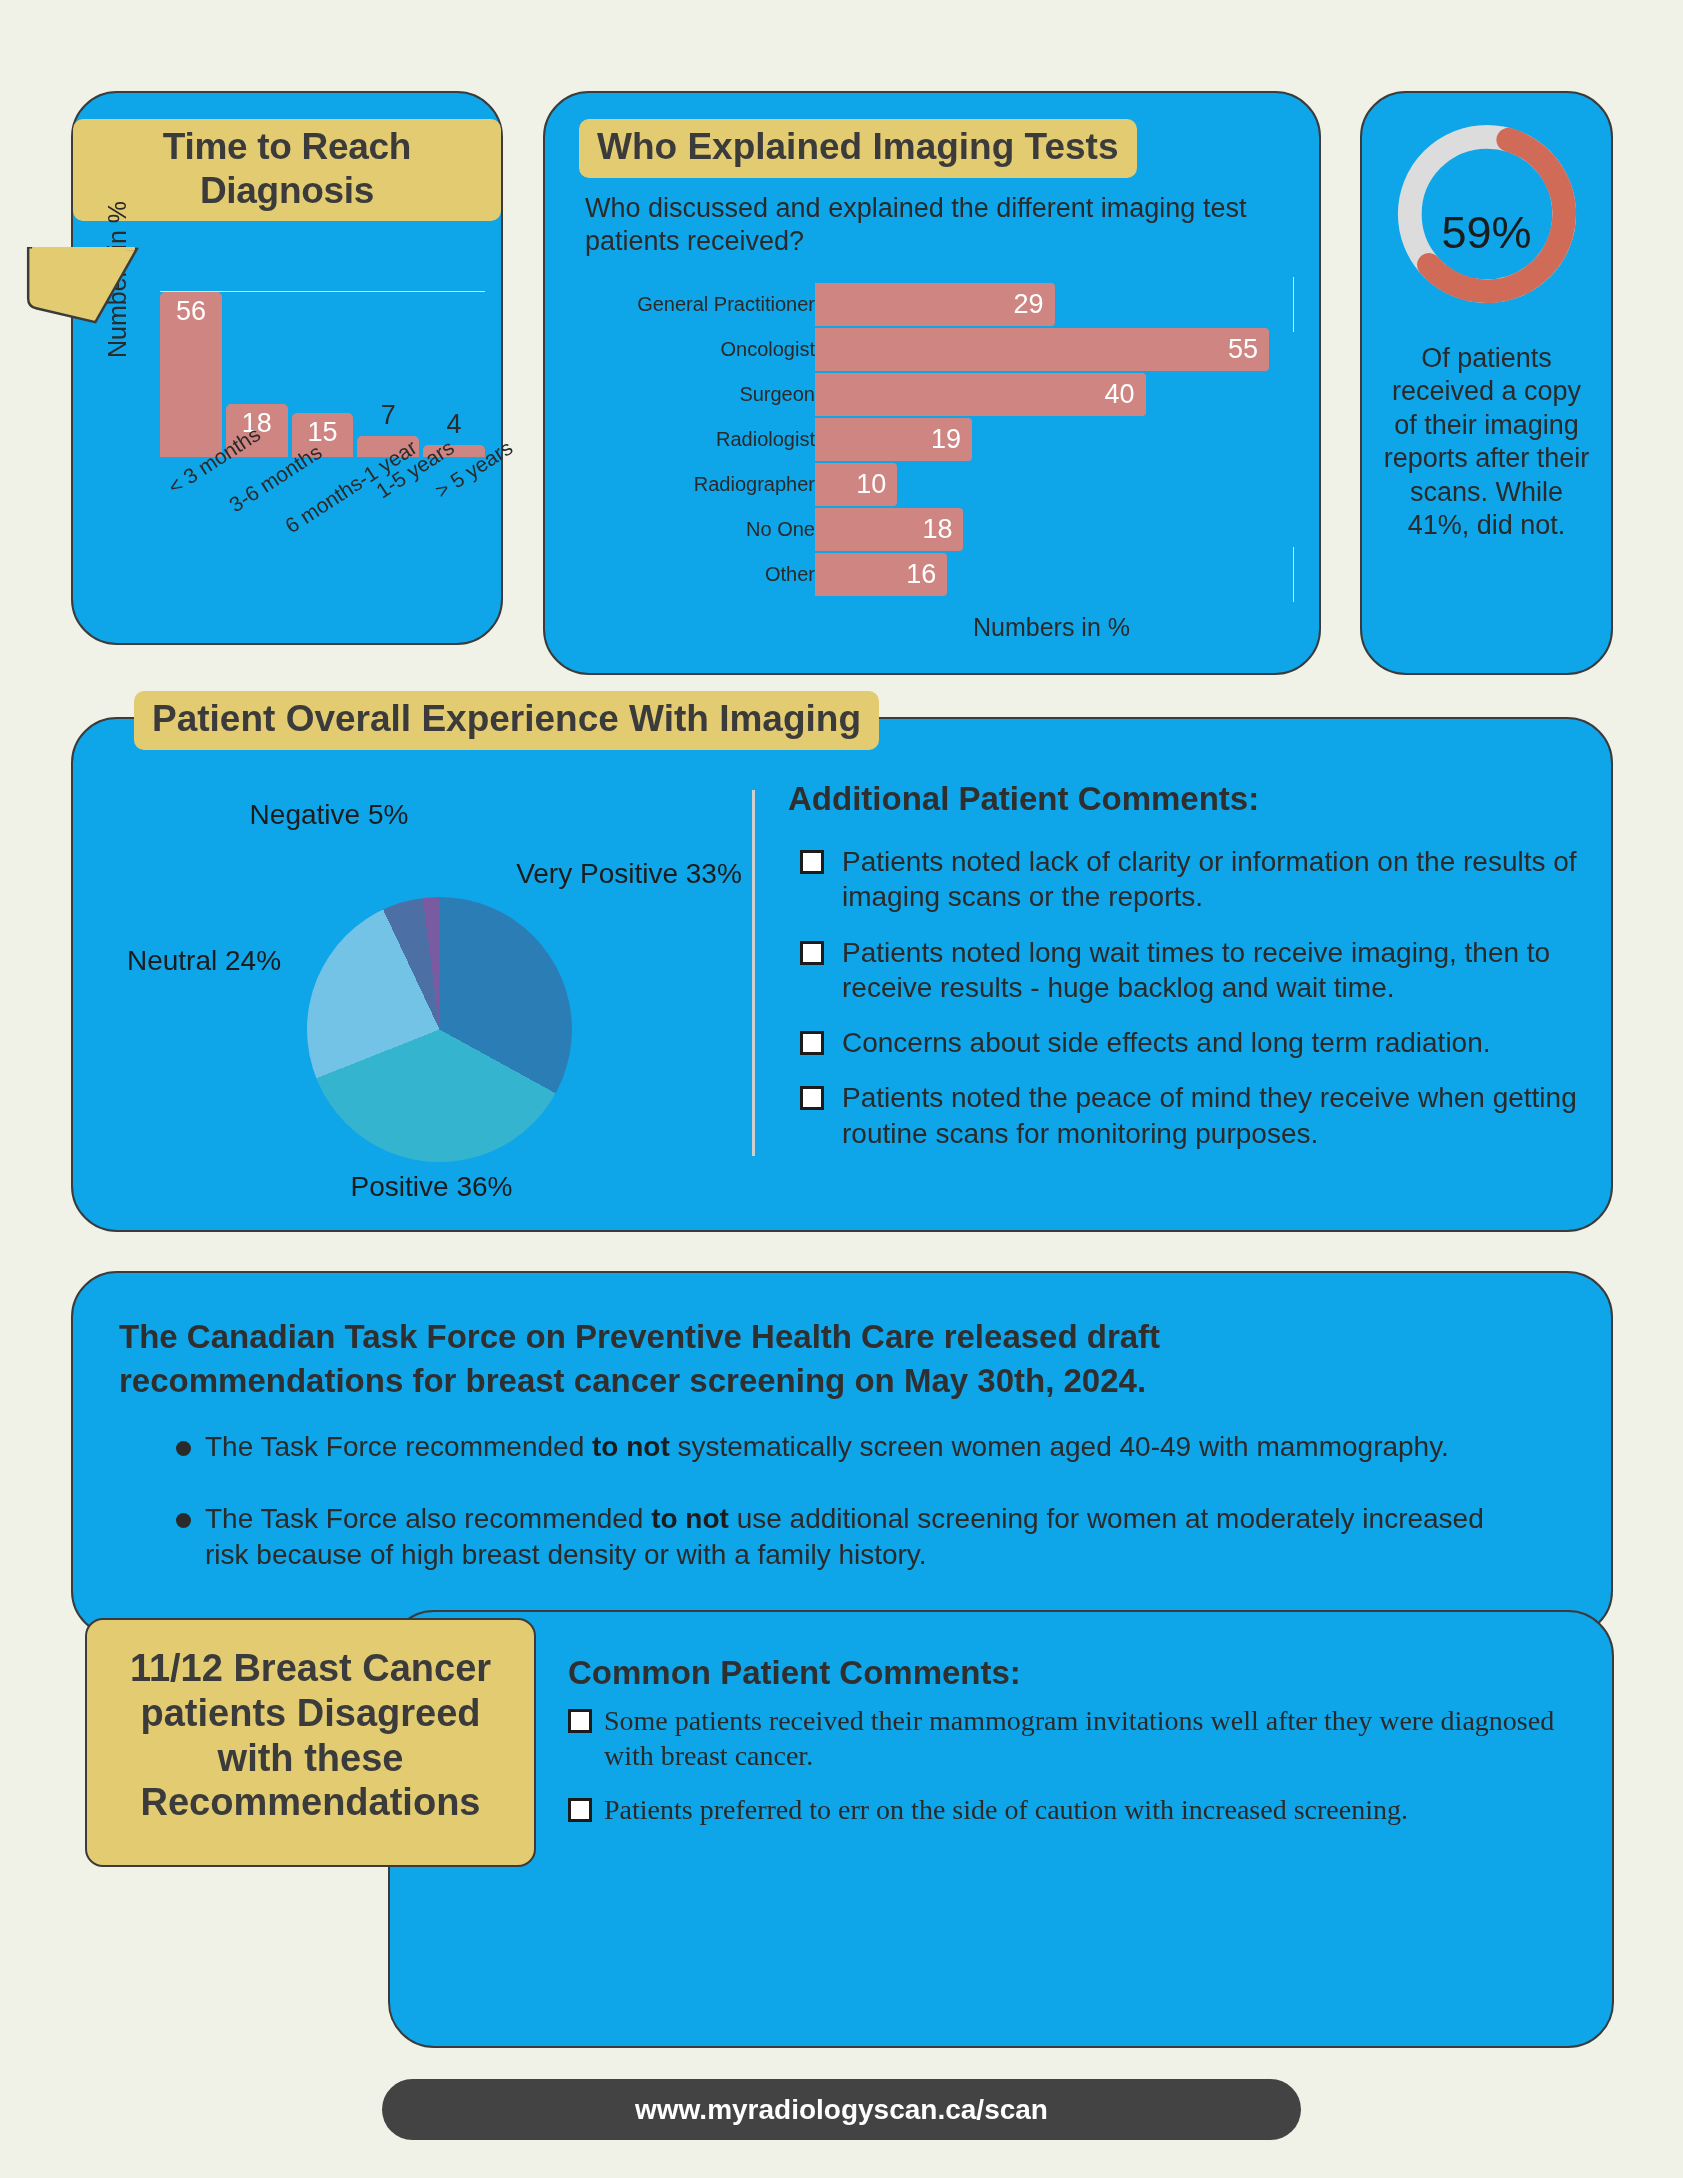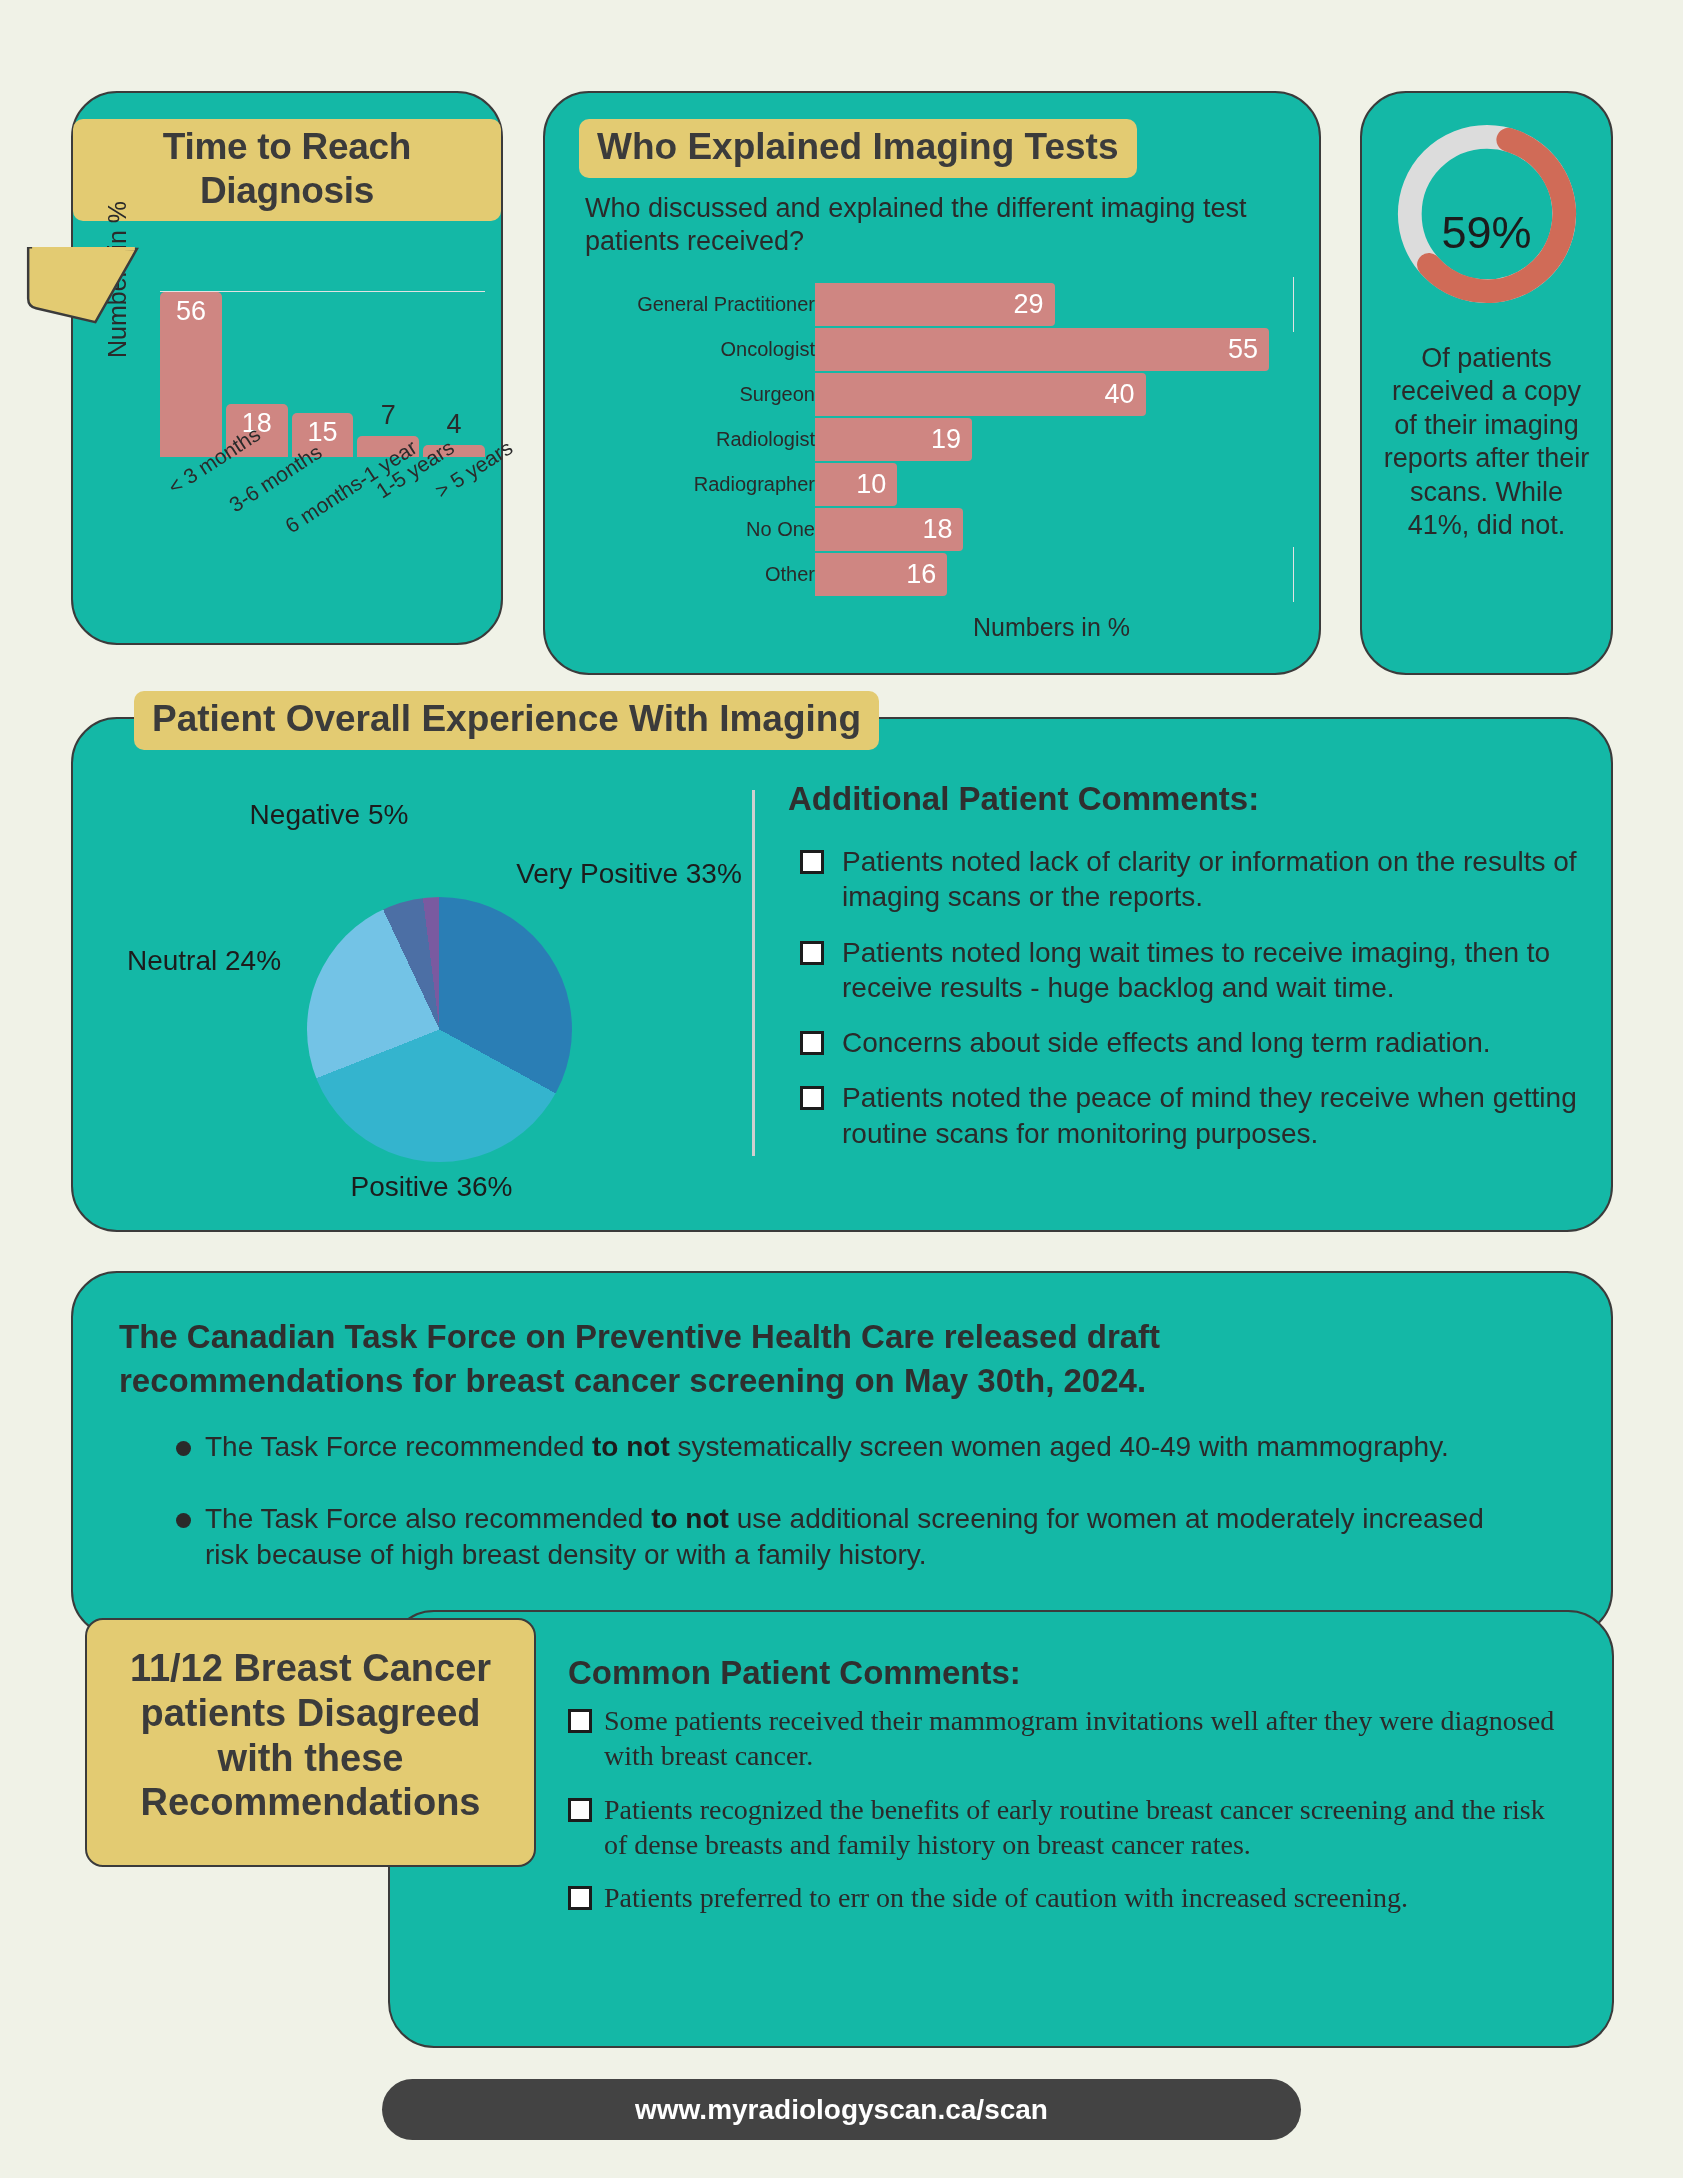--- a/index.html
+++ b/index.html
@@ -7,21 +7,21 @@
     width: 1683px; height: 2178px;
     background: #F0F2E7;
     font-family: "Liberation Sans", sans-serif;
     color: #3B3B3B;
     overflow: hidden;
   }
   .page { position: relative; width: 1683px; height: 2178px; }
 
   .card {
     position: absolute;
-    background: #14b8a6;
+    background: #0ea5e9;
     border: 2.5px solid #3B3B3B;
     border-radius: 46px;
   }
   .badge {
     display: inline-block;
     background: #E3CB72;
     color: #3B3B3B;
     font-weight: bold;
     border-radius: 10px;
     padding: 6px 18px 9px 18px;
@@ -345,24 +345,20 @@
 
   <div class="card" id="card-cc">
     <div id="cc-title">Common Patient Comments:</div>
     <div class="cc-list">
       <div class="cc-item">
         <span class="cc-chk"></span>
         <span class="cc-text">Some patients received their mammogram invitations well after they were diagnosed with breast cancer.</span>
       </div>
       <div class="cc-item">
         <span class="cc-chk"></span>
-        <span class="cc-text">Patients recognized the benefits of early routine breast cancer screening and the risk of dense breasts and family history on breast cancer rates.</span>
-      </div>
-      <div class="cc-item">
-        <span class="cc-chk"></span>
         <span class="cc-text">Patients preferred to err on the side of caution with increased screening.</span>
       </div>
     </div>
   </div>
 
   <svg id="bubble-tail" viewBox="0 0 116 84">
     <path d="M2 0 L2 52 Q2 60 10 62 L70 76 L112 2 Z" fill="#E3CB72" stroke="#3B3B3B" stroke-width="2.5"></path>
     <path d="M6 0 L110 0" stroke="#E3CB72" stroke-width="6"></path>
   </svg>
   <div id="bubble">

